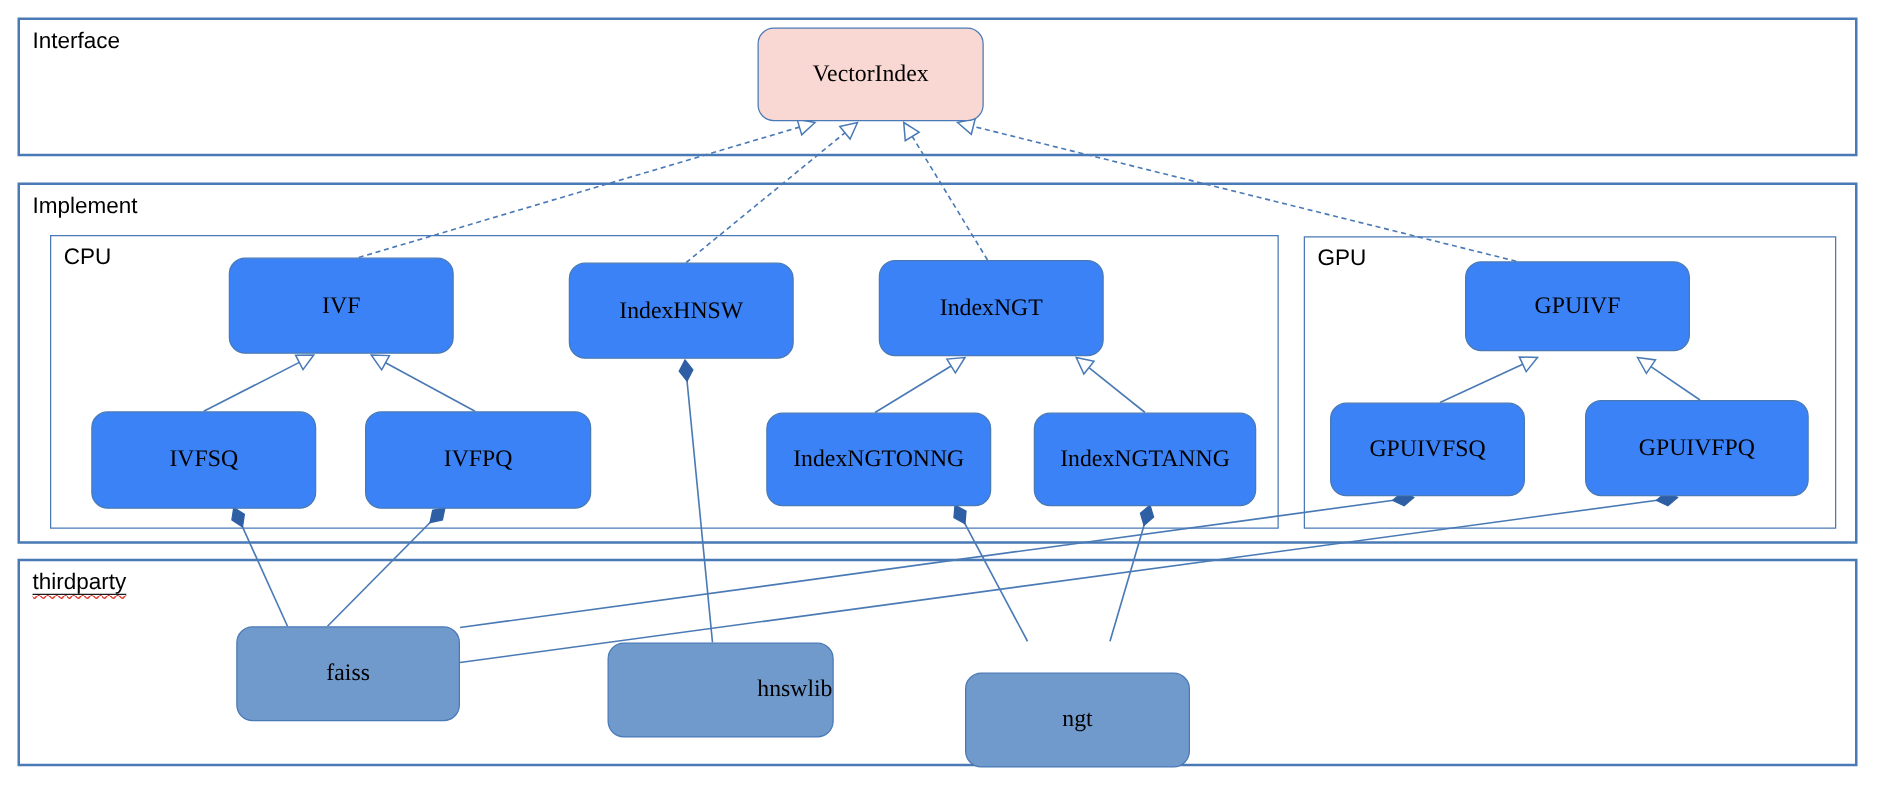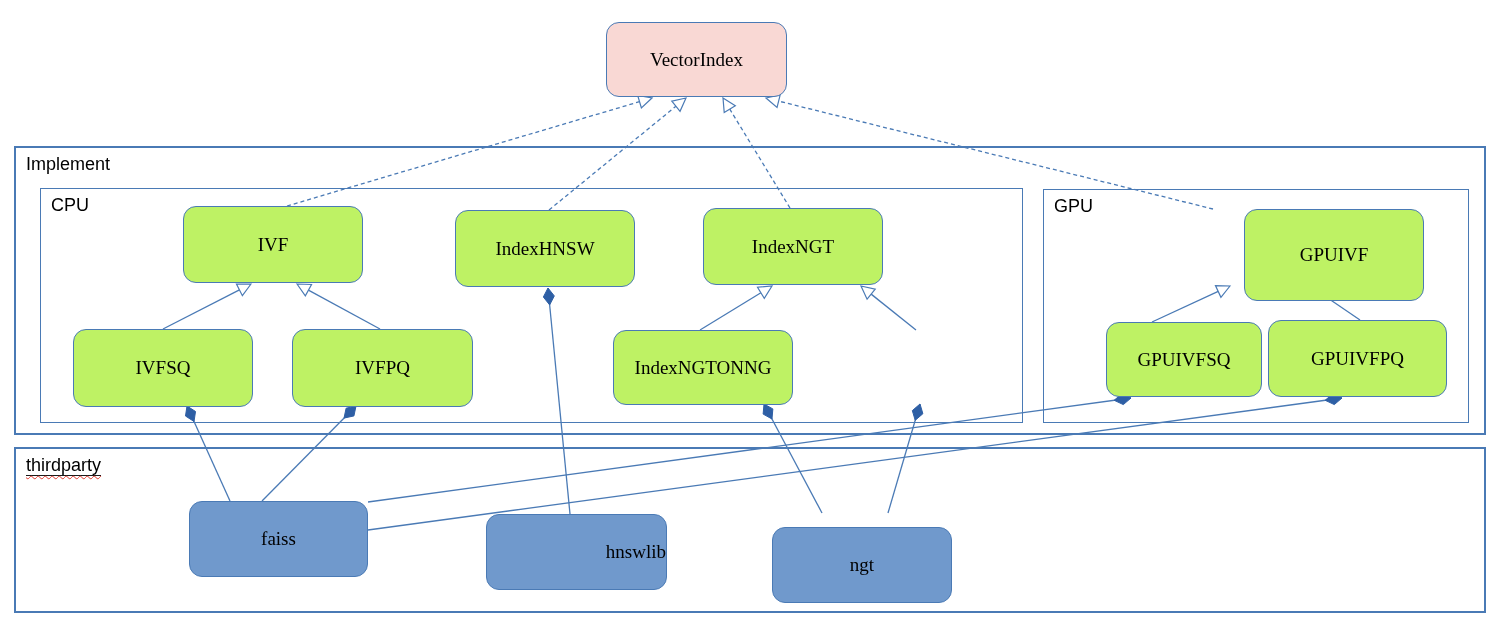--- a/index.html
+++ b/index.html
@@ -41,21 +41,21 @@
     border:1.5px solid #4a7ab5;
     border-radius:13px;
     box-sizing:border-box;
     display:flex;align-items:center;justify-content:center;
     font-family:"Liberation Serif", serif;
     font-size:19px;color:#000;
     z-index:2;
     text-align:center;
   }
   .node.interface{background:#f9d8d4;text-align:right;}
-  .node.impl{background:#bef264;}
+  .node.impl{background:#3b82f6;}
   .node.lib{background:#7099cc;}
   #edge-layer{
     position:absolute;top:0;left:0;
     z-index:1;
     pointer-events:none;
   }
 </style>
 </head>
 <body>
 
@@ -123,20 +123,23 @@
       </g>
       <g>
         <line x1="368" y1="502" x2="1131" y2="398" stroke="#4a7ab5" stroke-width="1.3"></line>
         <polygon points="1131,398 1123.3206803160567,404.59757904020864 1114.1557528332748,400.2959393254776 1121.8350725172184,393.6983602852689" fill="#2e5fa5" stroke="#2e5fa5" stroke-width="1"></polygon>
       </g>
       <g>
         <line x1="368" y1="530" x2="1342" y2="398" stroke="#4a7ab5" stroke-width="1.3"></line>
         <polygon points="1342,398 1334.315626889294,404.59169249096584 1325.1539984155868,400.2830310155468 1332.838371526293,393.6913385245809" fill="#2e5fa5" stroke="#2e5fa5" stroke-width="1"></polygon>
       </g>
     </svg>
+<div class="container" style="left: 14px; top: 14px; width: 1472px; height: 111px; border-color: rgb(74, 122, 181);">
+      <span class="container-label"><span class="lbl-text"><span>Interface</span></span></span>
+    </div>
     <div class="container" style="left: 14px; top: 146px; width: 1472px; height: 289px; border-color: rgb(74, 122, 181);">
       <span class="container-label"><span class="lbl-text"><span>Implement</span></span></span>
     </div>
     <div class="container inner" style="left: 40px; top: 188px; width: 983px; height: 235px; border-color: rgb(74, 122, 181);">
       <span class="container-label"><span class="lbl-text"><span>CPU</span></span></span>
     </div>
     <div class="container inner" style="left: 1043px; top: 189px; width: 426px; height: 234px; border-color: rgb(74, 122, 181);">
       <span class="container-label"><span class="lbl-text"><span>GPU</span></span></span>
     </div>
     <div class="container" style="left: 14px; top: 447px; width: 1472px; height: 166px; border-color: rgb(74, 122, 181);">
@@ -147,40 +150,43 @@
     </div>
     <div class="node impl" style="left: 183px; top: 206px; width: 180px; height: 77px; border-color: rgb(74, 122, 181);">
       <span>IVF</span>
     </div>
     <div class="node impl" style="left: 455px; top: 210px; width: 180px; height: 77px; border-color: rgb(74, 122, 181);">
       <span>IndexHNSW</span>
     </div>
     <div class="node impl" style="left: 703px; top: 208px; width: 180px; height: 77px; border-color: rgb(74, 122, 181);">
       <span>IndexNGT</span>
     </div>
-    <div class="node impl" style="left: 1244px; top: 209px; width: 180px; height: 92px; border-color: rgb(74, 122, 181);">
+    <div class="node impl" style="left: 1172px; top: 209px; width: 180px; height: 72px; border-color: rgb(74, 122, 181);">
       <span>GPUIVF</span>
     </div>
     <div class="node impl" style="left: 73px; top: 329px; width: 180px; height: 78px; border-color: rgb(74, 122, 181); border-radius: 13px;">
       <span>IVFSQ</span>
     </div>
     <div class="node impl" style="left: 292px; top: 329px; width: 181px; height: 78px; border-color: rgb(74, 122, 181);">
       <span>IVFPQ</span>
     </div>
     <div class="node impl" style="left: 613px; top: 330px; width: 180px; height: 75px; border-color: rgb(74, 122, 181);">
       <span>IndexNGTONNG</span>
     </div>
-    <div class="node impl" style="left: 1064px; top: 322px; width: 156px; height: 75px; border-color: rgb(74, 122, 181); margin-left: 42px;">
+    <div class="node impl" style="left: 827px; top: 330px; width: 178px; height: 75px; border-color: rgb(74, 122, 181);">
+      <span>IndexNGTANNG</span>
+    </div>
+    <div class="node impl" style="left: 1064px; top: 322px; width: 156px; height: 75px; border-color: rgb(74, 122, 181);">
       <span>GPUIVFSQ</span>
     </div>
     <div class="node lib" style="left: 189px; top: 501px; width: 179px; height: 76px; border-color: rgb(74, 122, 181);">
       <span>faiss</span>
     </div>
     <div class="node impl" style="left: 1268px; top: 320px; width: 179px; height: 77px; border-color: rgb(74, 122, 181);">
       <span>GPUIVFPQ</span>
     </div>
     <div class="node lib" style="left: 486px; top: 514px; width: 181px; height: 76px; border-color: rgb(74, 122, 181); justify-content: flex-end;">
       <span>hnswlib</span>
     </div>
-    <div class="node lib" style="left: 772px; top: 527px; width: 180px; height: 76px; border-color: rgb(74, 122, 181);">
+    <div class="node lib" style="left: 772px; top: 538px; width: 180px; height: 76px; border-color: rgb(74, 122, 181);">
       <span>ngt</span>
     </div>
   </div>
 
 </body></html>

